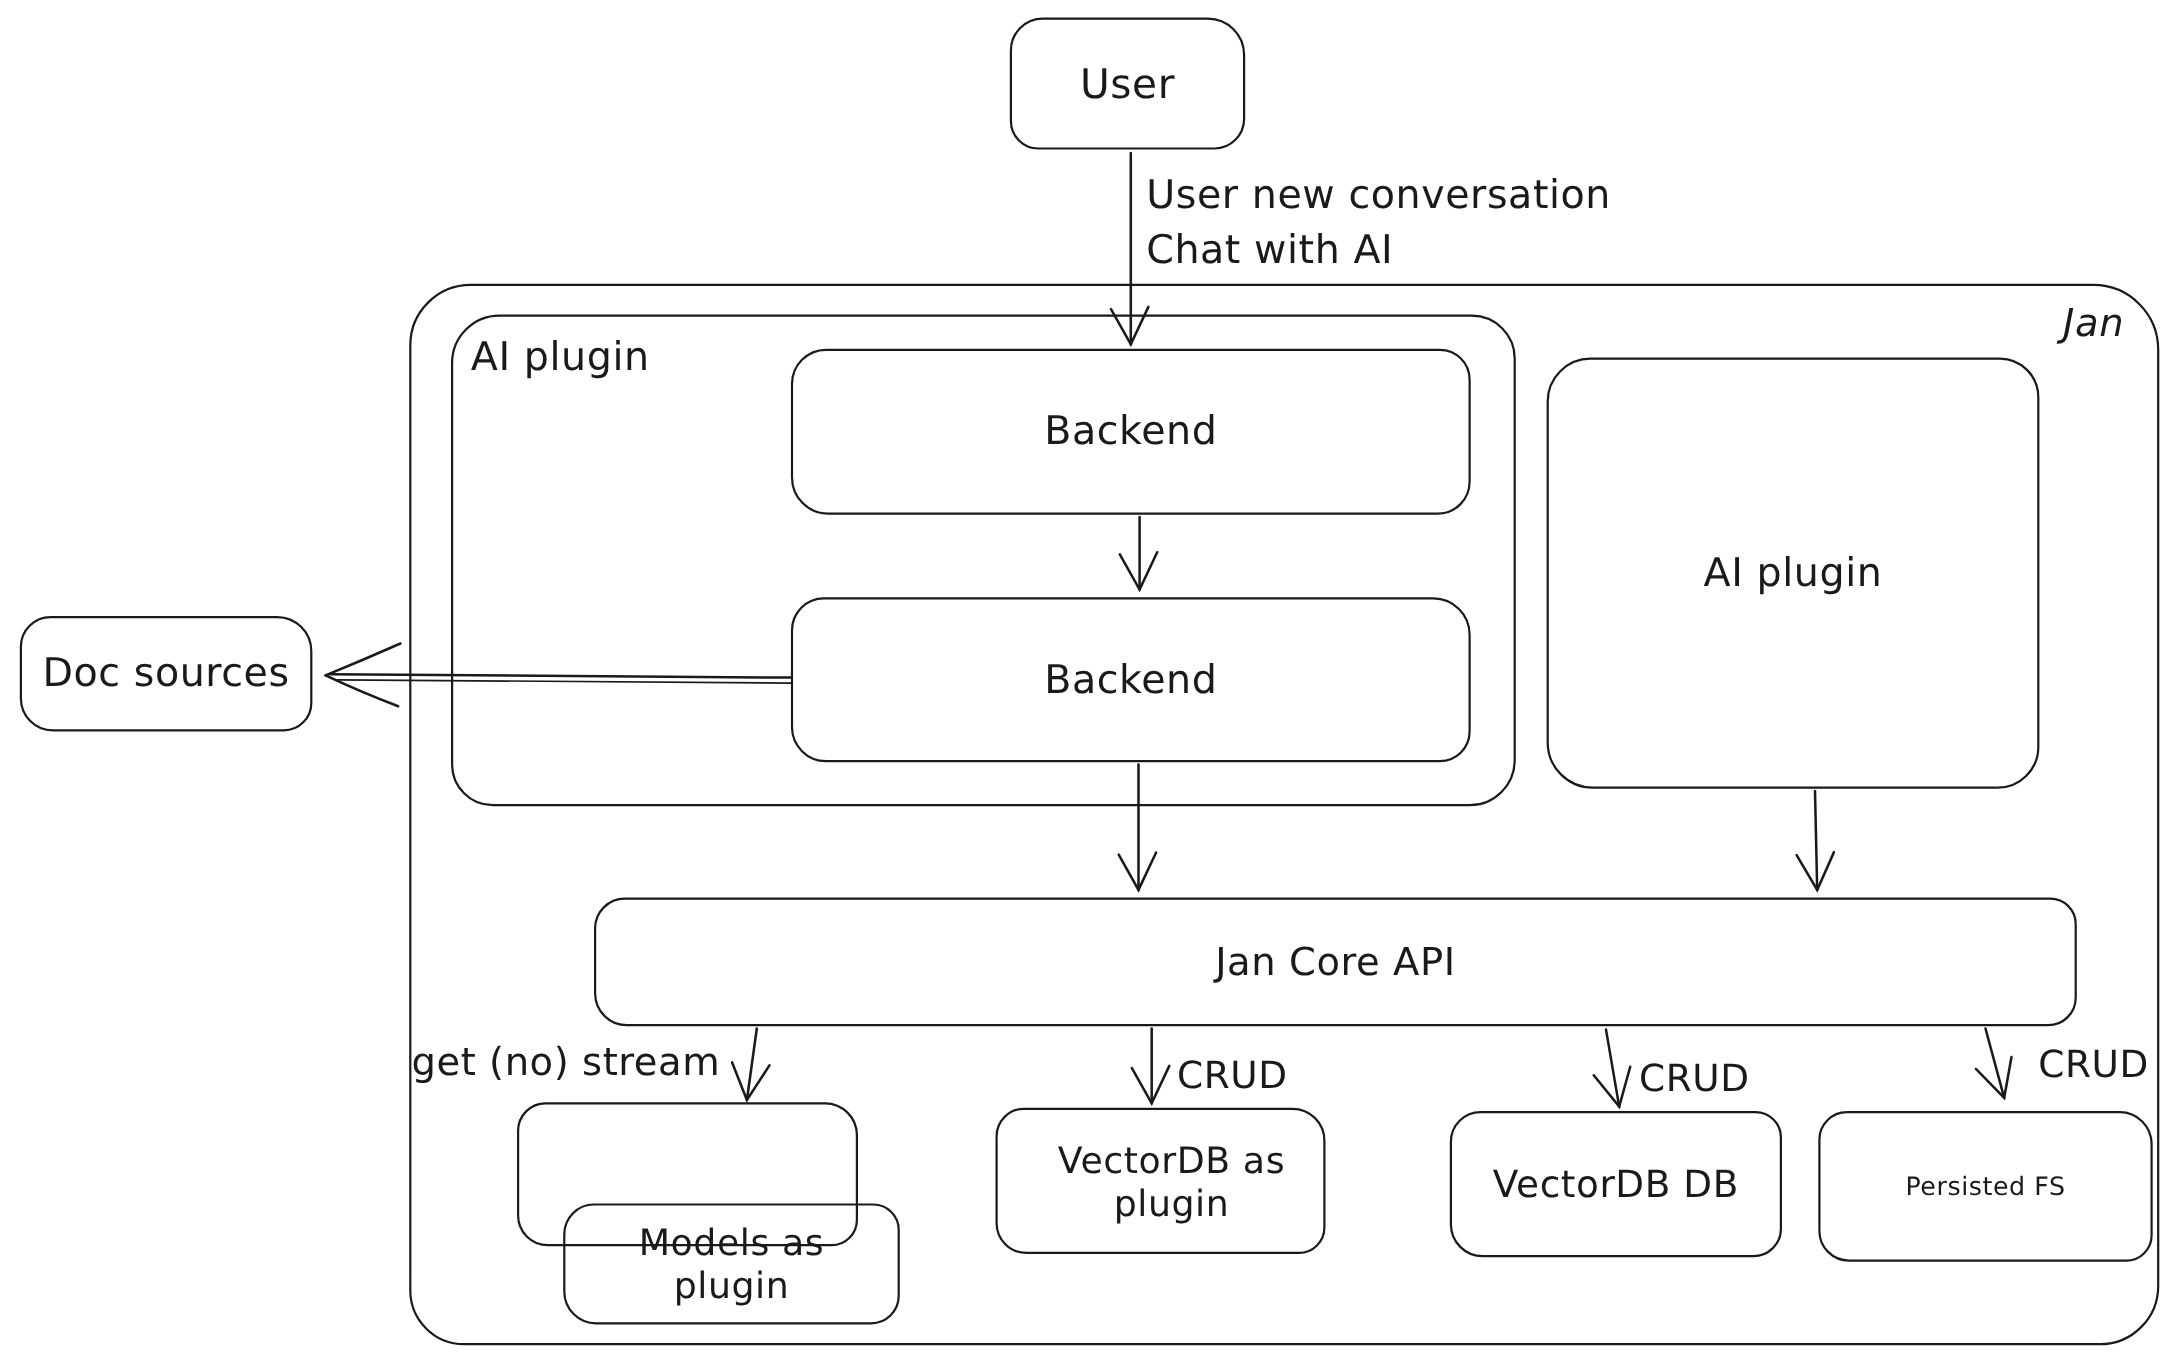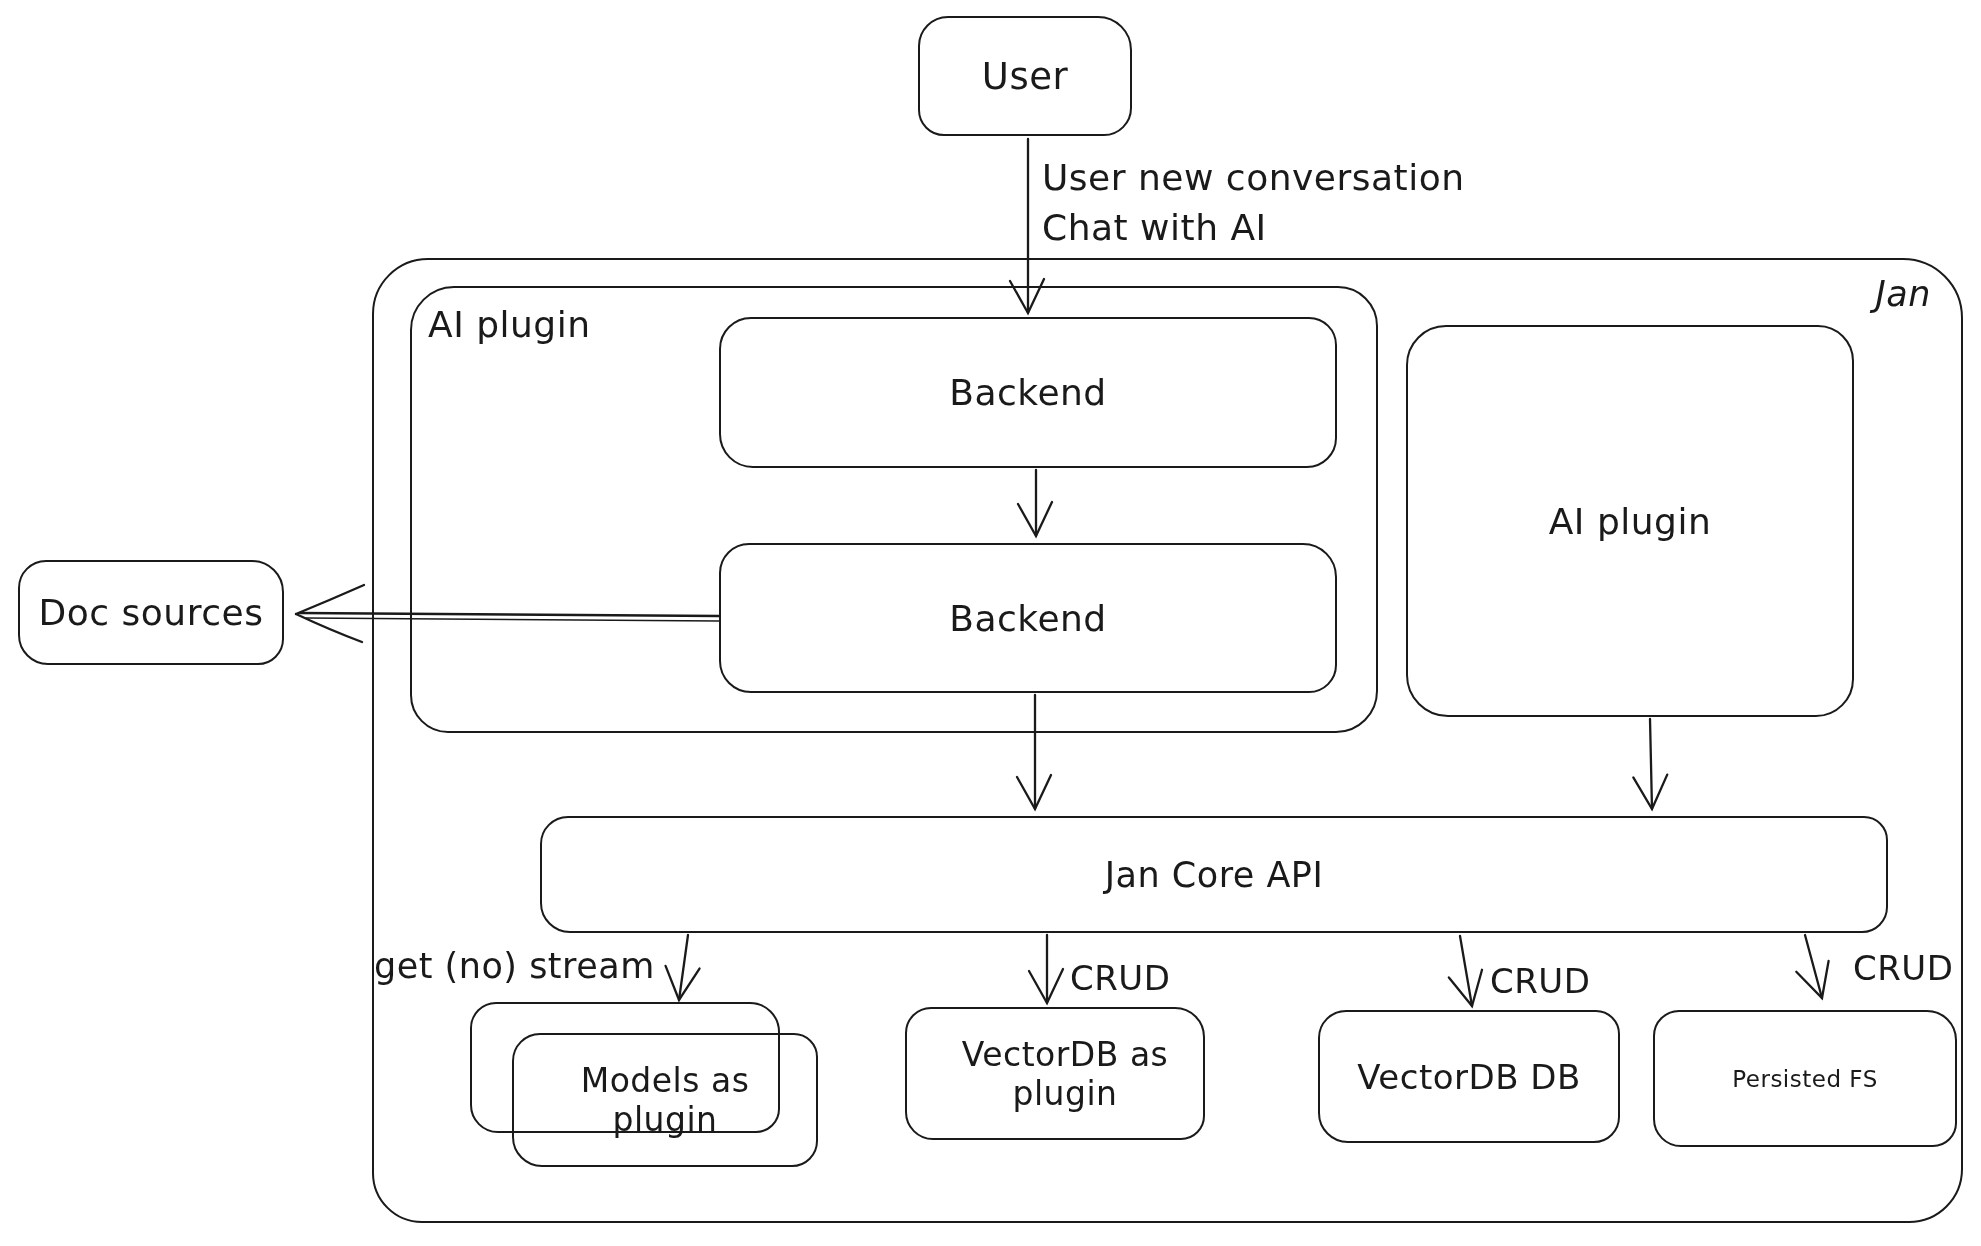--- a/index.html
+++ b/index.html
@@ -32,21 +32,21 @@
   #jan .corner-lbl{position:absolute;top:14px;right:30px;font-size:35px;font-weight:500;font-style:italic;}
   #ai-left{left:410px;top:286px;width:968px;height:447px;border-radius:44px 40px 42px 38px;}
   #ai-left .corner-lbl{position:absolute;top:16px;left:16px;font-size:36px;font-weight:500;}
   #renderer{left:719px;top:317px;width:618px;height:151px;border-radius:32px 28px 30px 34px;font-size:36px;}
   #yaml{left:428px;top:410px;width:272px;height:187px;border-radius:28px 24px 26px 30px;display:block;font-size:23px;line-height:34px;padding:10px 0 0 22px;text-align:left;font-weight:500;}
   #backend{left:719px;top:543px;width:618px;height:150px;border-radius:30px 34px 28px 32px;font-size:36px;}
   #ai-right{left:1406px;top:325px;width:448px;height:392px;border-radius:40px 36px 38px 42px;font-size:36px;}
   #doc-sources{left:18px;top:560px;width:266px;height:105px;border-radius:28px 32px 26px 30px;font-size:36px;}
   #api{left:540px;top:816px;width:1348px;height:117px;border-radius:28px 24px 26px 30px;font-size:35px;}
   #models-outer{left:470px;top:1002px;width:310px;height:131px;border-radius:26px 30px 24px 28px;}
-  #models-inner{left:512px;top:1033px;width:306px;height:134px;border-radius:28px 24px 26px 30px;font-size:33px;}
+  #models-inner{left:512px;top:1094px;width:306px;height:110px;border-radius:28px 24px 26px 30px;font-size:33px;}
   #models-inner .lbl{width:230px;}
   #vectordb{left:905px;top:1007px;width:300px;height:133px;border-radius:26px 30px 24px 28px;font-size:33px;padding-left:20px;}
   #vectordb .lbl{width:250px;}
   #persisted-db{left:1318px;top:1010px;width:302px;height:133px;border-radius:28px 24px 26px 30px;font-size:34px;}
   #persisted-fs{left:1653px;top:1010px;width:304px;height:137px;border-radius:26px 30px 24px 28px;font-size:23px;}
   
   .edge-label{position:absolute;font-weight:500;white-space:nowrap;letter-spacing:0.5px;}
   #lbl-open{left:1042px;top:153px;font-size:36px;line-height:50px;}
   #lbl-stream{left:374px;top:946px;font-size:35px;}
   #lbl-crud1{left:1070px;top:958px;font-size:34px;}

